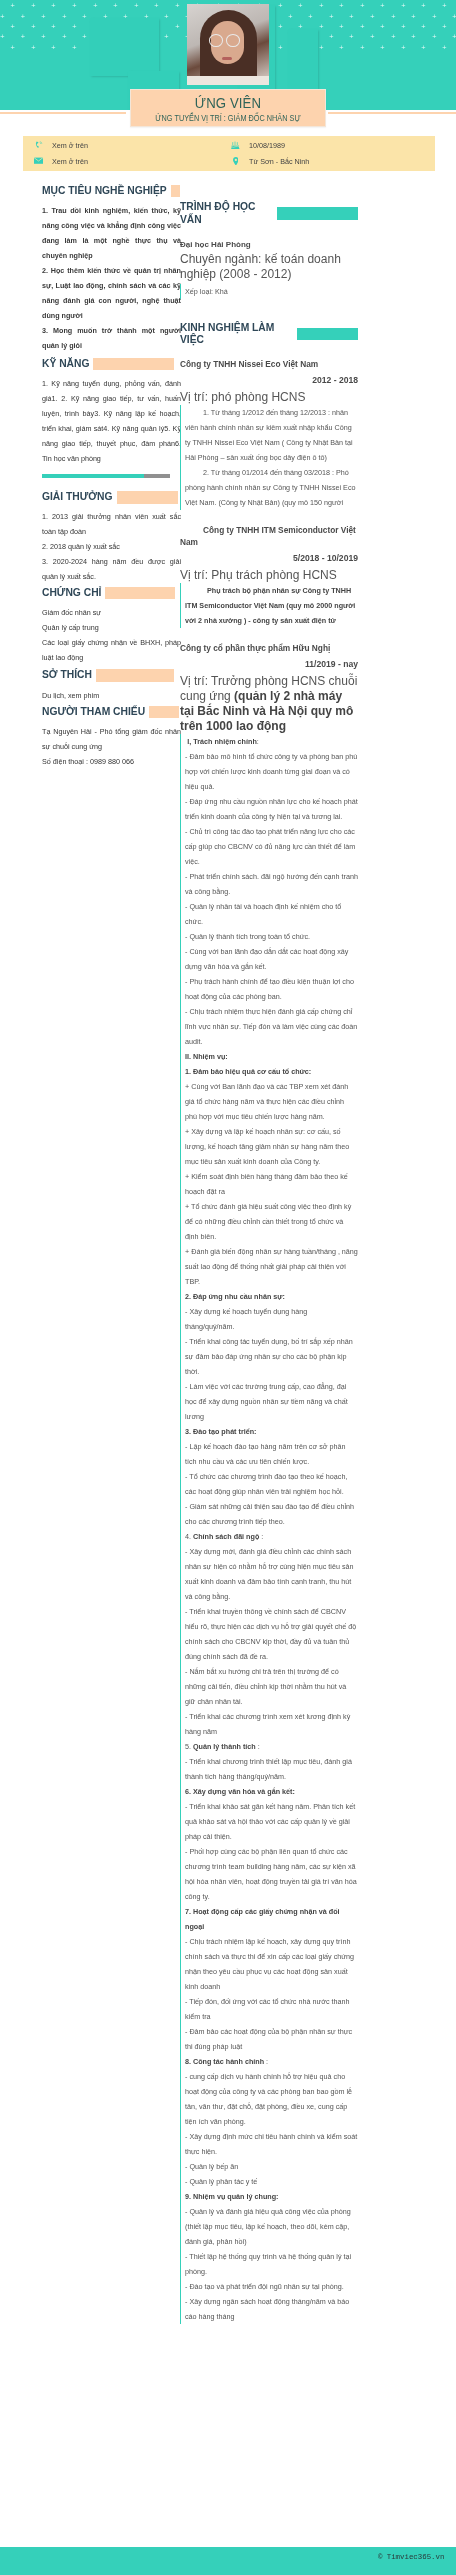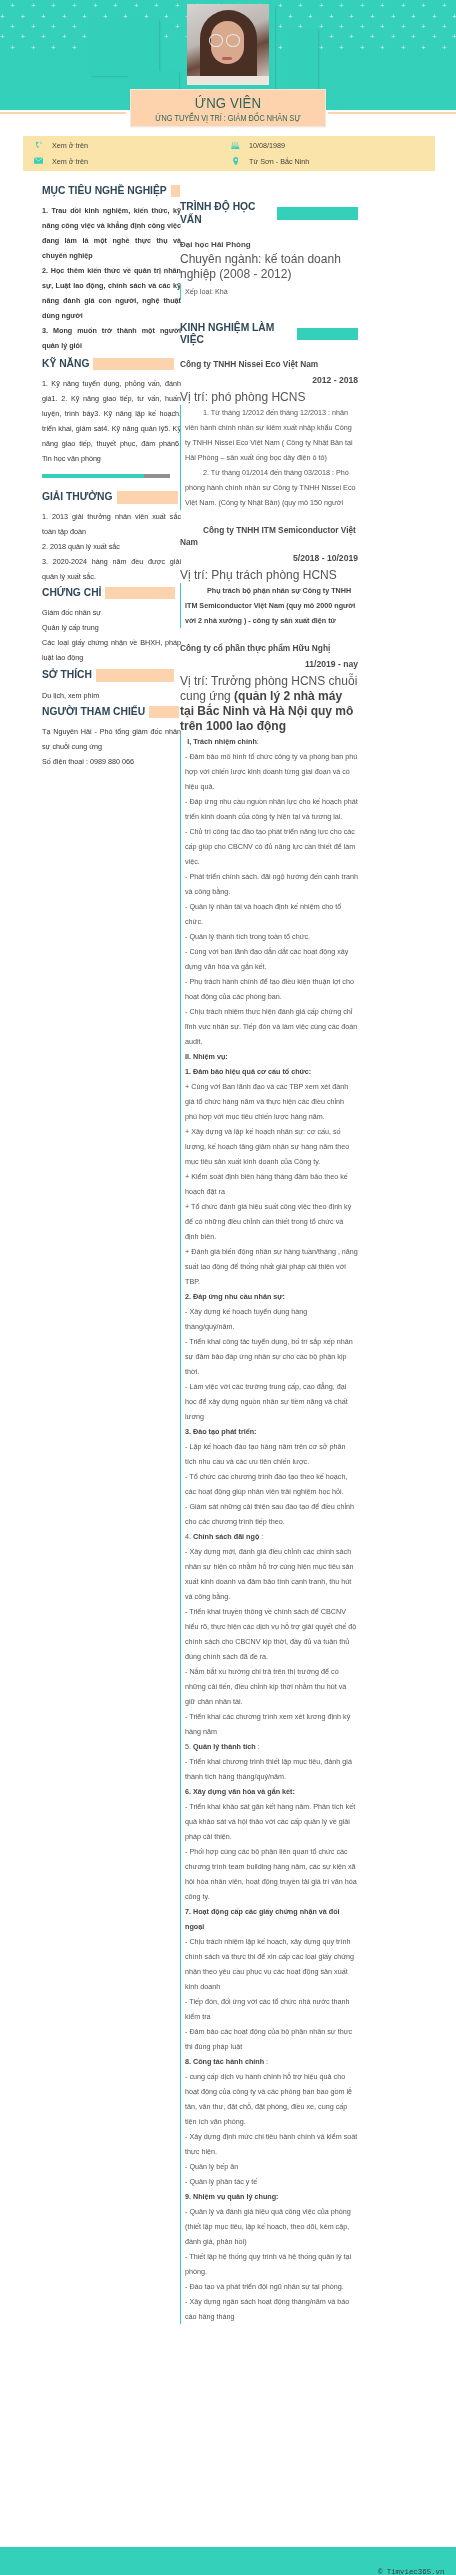--- a/index.html
+++ b/index.html
@@ -53,21 +53,21 @@
   .company { font-weight: bold; font-size: 8.3px; line-height: 12.6px; color: #4a4a4a; }
   .period { font-weight: bold; font-size: 8.6px; text-align: right; color: #4a4a4a; line-height: 12.6px; margin-top: 3.4px; margin-bottom: 3.4px; }
   .exp-block { margin-bottom: 13.7px; }
   .quote .b { font-weight: bold; color: #444; }
   .quote .line { display: block; }
   .quote .indent { text-indent: 18px; display: block; }
   .quote .center-bold { font-weight: bold; color: #444; text-indent: 22px; display: block; }
 
   
   .footer { position: absolute; left: 0; top: 2547px; width: 457px; height: 28.6px; background: #35D0BA; }
-  .footer .copy { position: absolute; right: 12.6px; top: 21px; font-family: "Liberation Mono", "DejaVu Sans Mono", monospace; font-size: 7.4px; color: #2a3a3a; }
+  .footer .copy { position: absolute; right: 12.6px; top: 6px; font-family: "Liberation Mono", "DejaVu Sans Mono", monospace; font-size: 7.4px; color: #2a3a3a; }
 </style>
 </head>
 <body>
 
 <div class="header">
   <div class="plus-layer" id="plus-layer">
       <span style="left: 10.3px; top: 3.4px;">+</span>
       <span style="left: 31px; top: 3.4px;">+</span>
       <span style="left: 51px; top: 3.4px;">+</span>
       <span style="left: 72px; top: 3.4px;">+</span>

